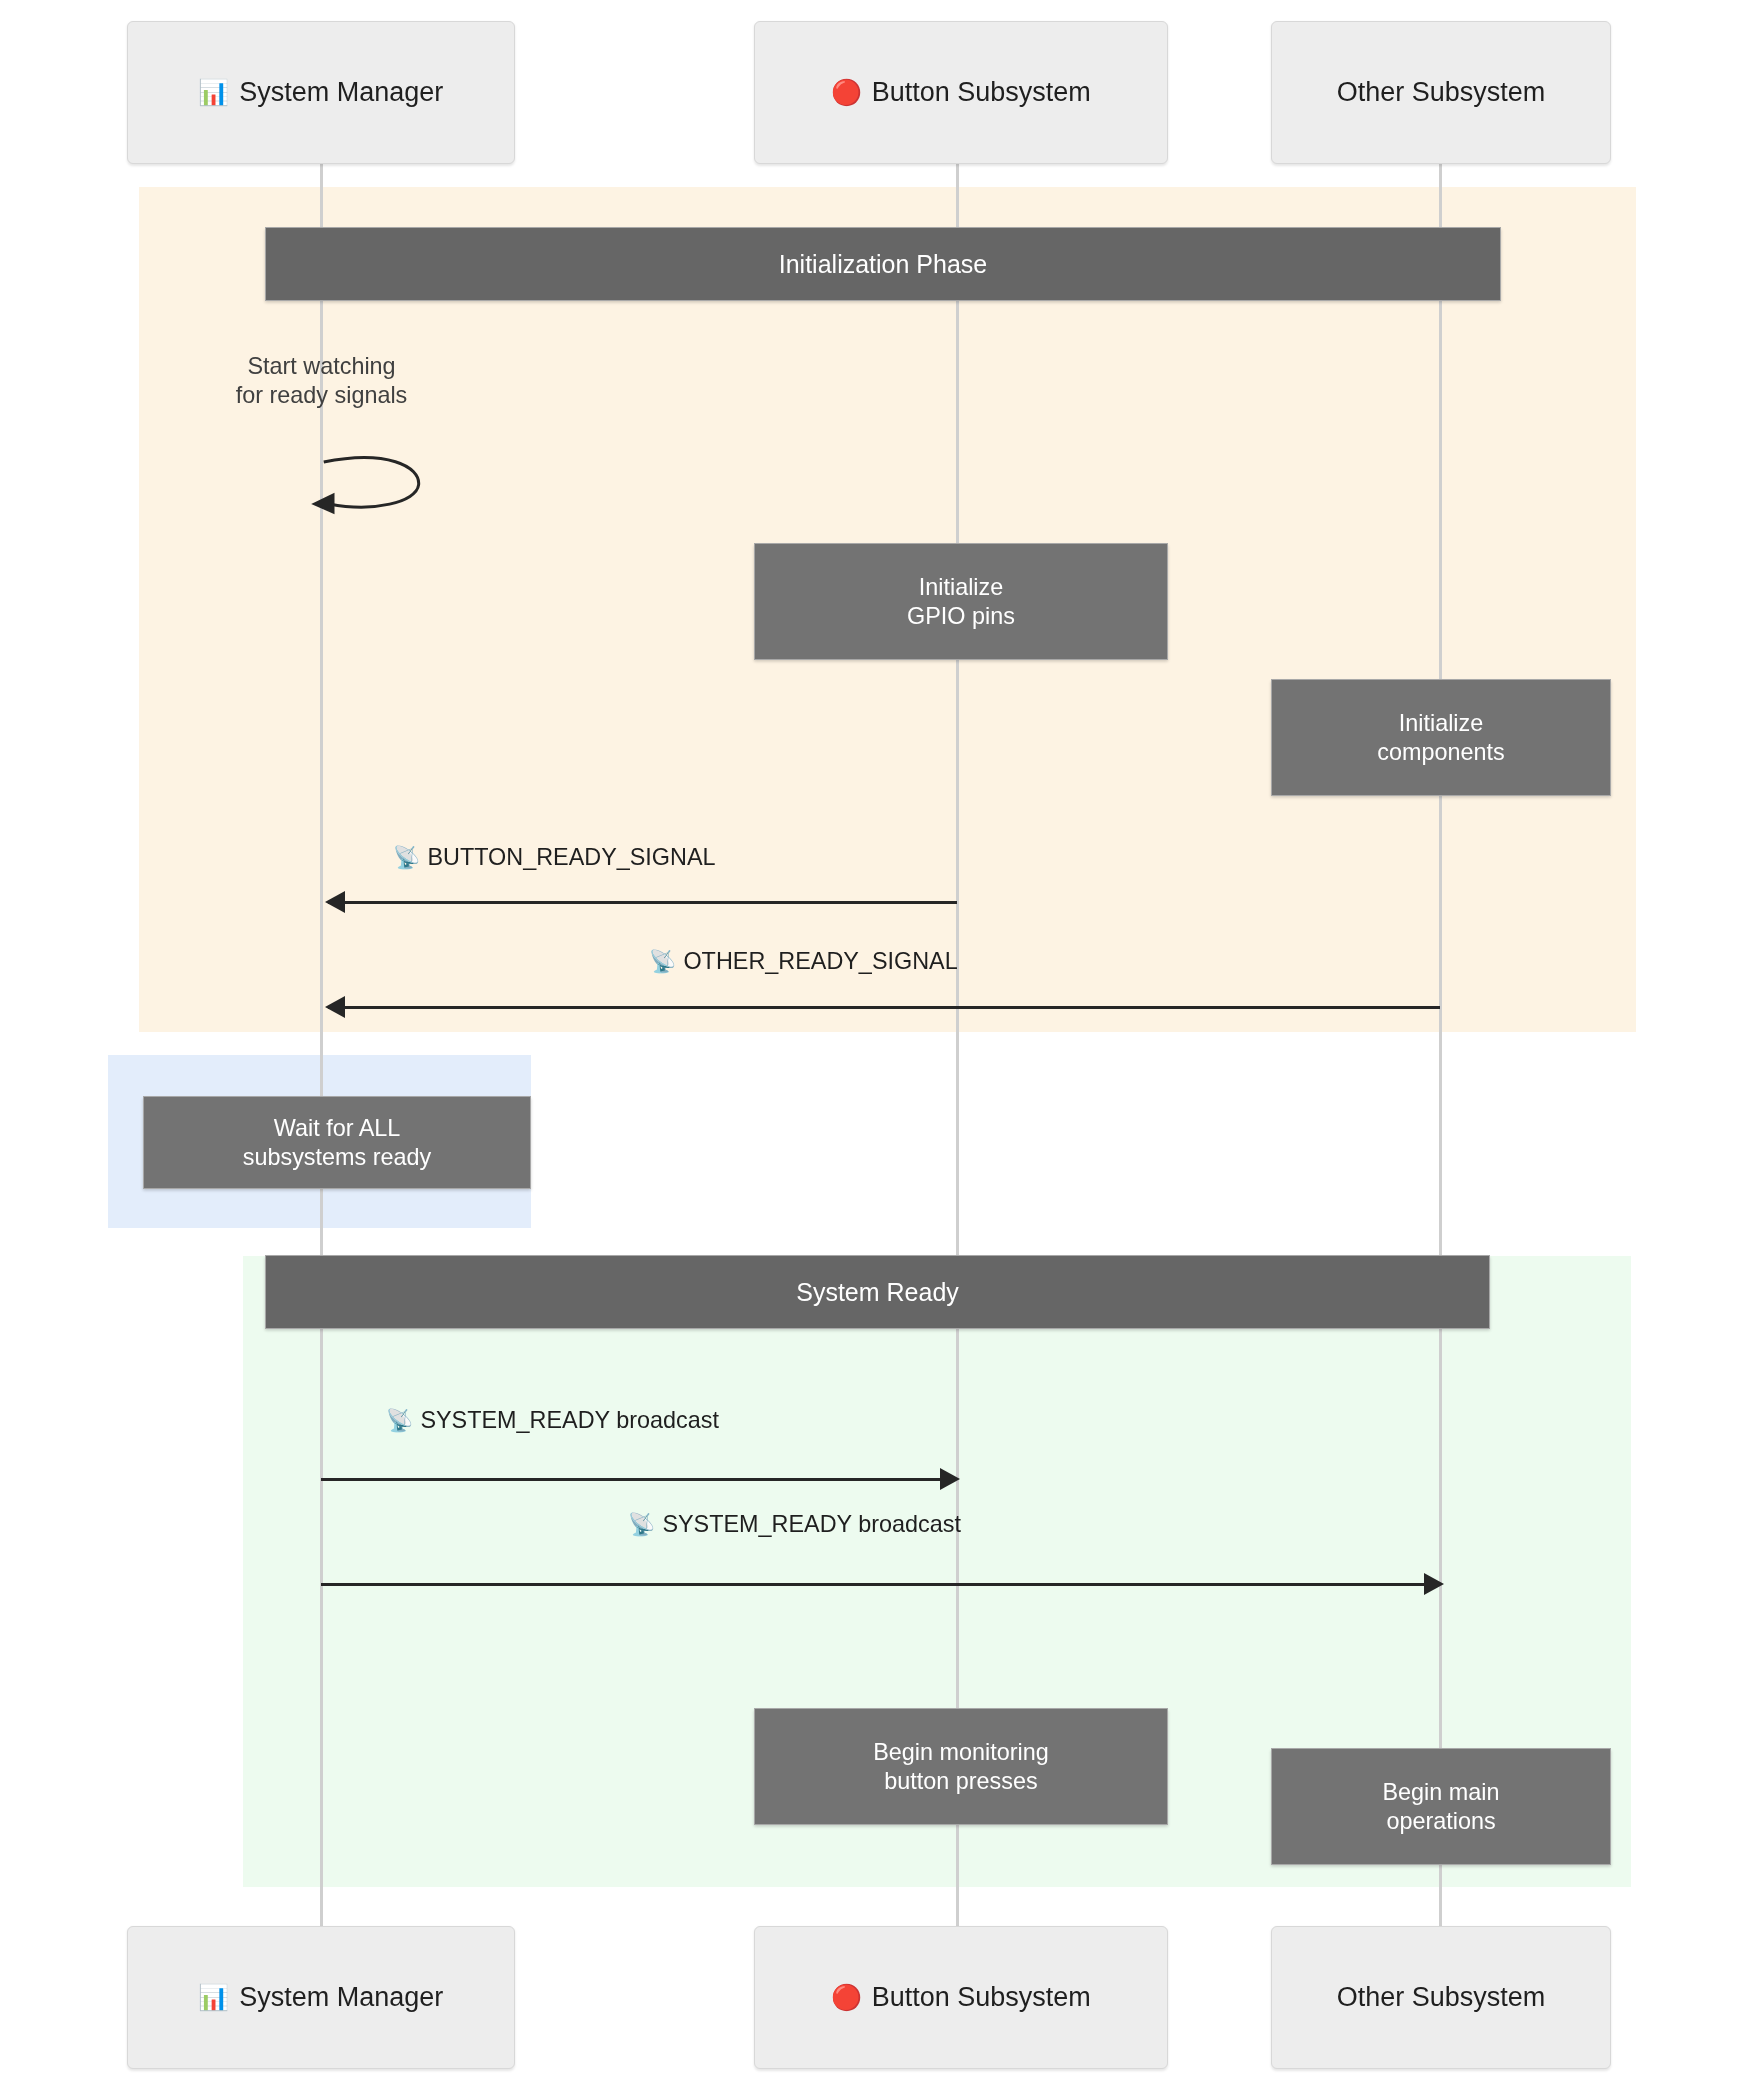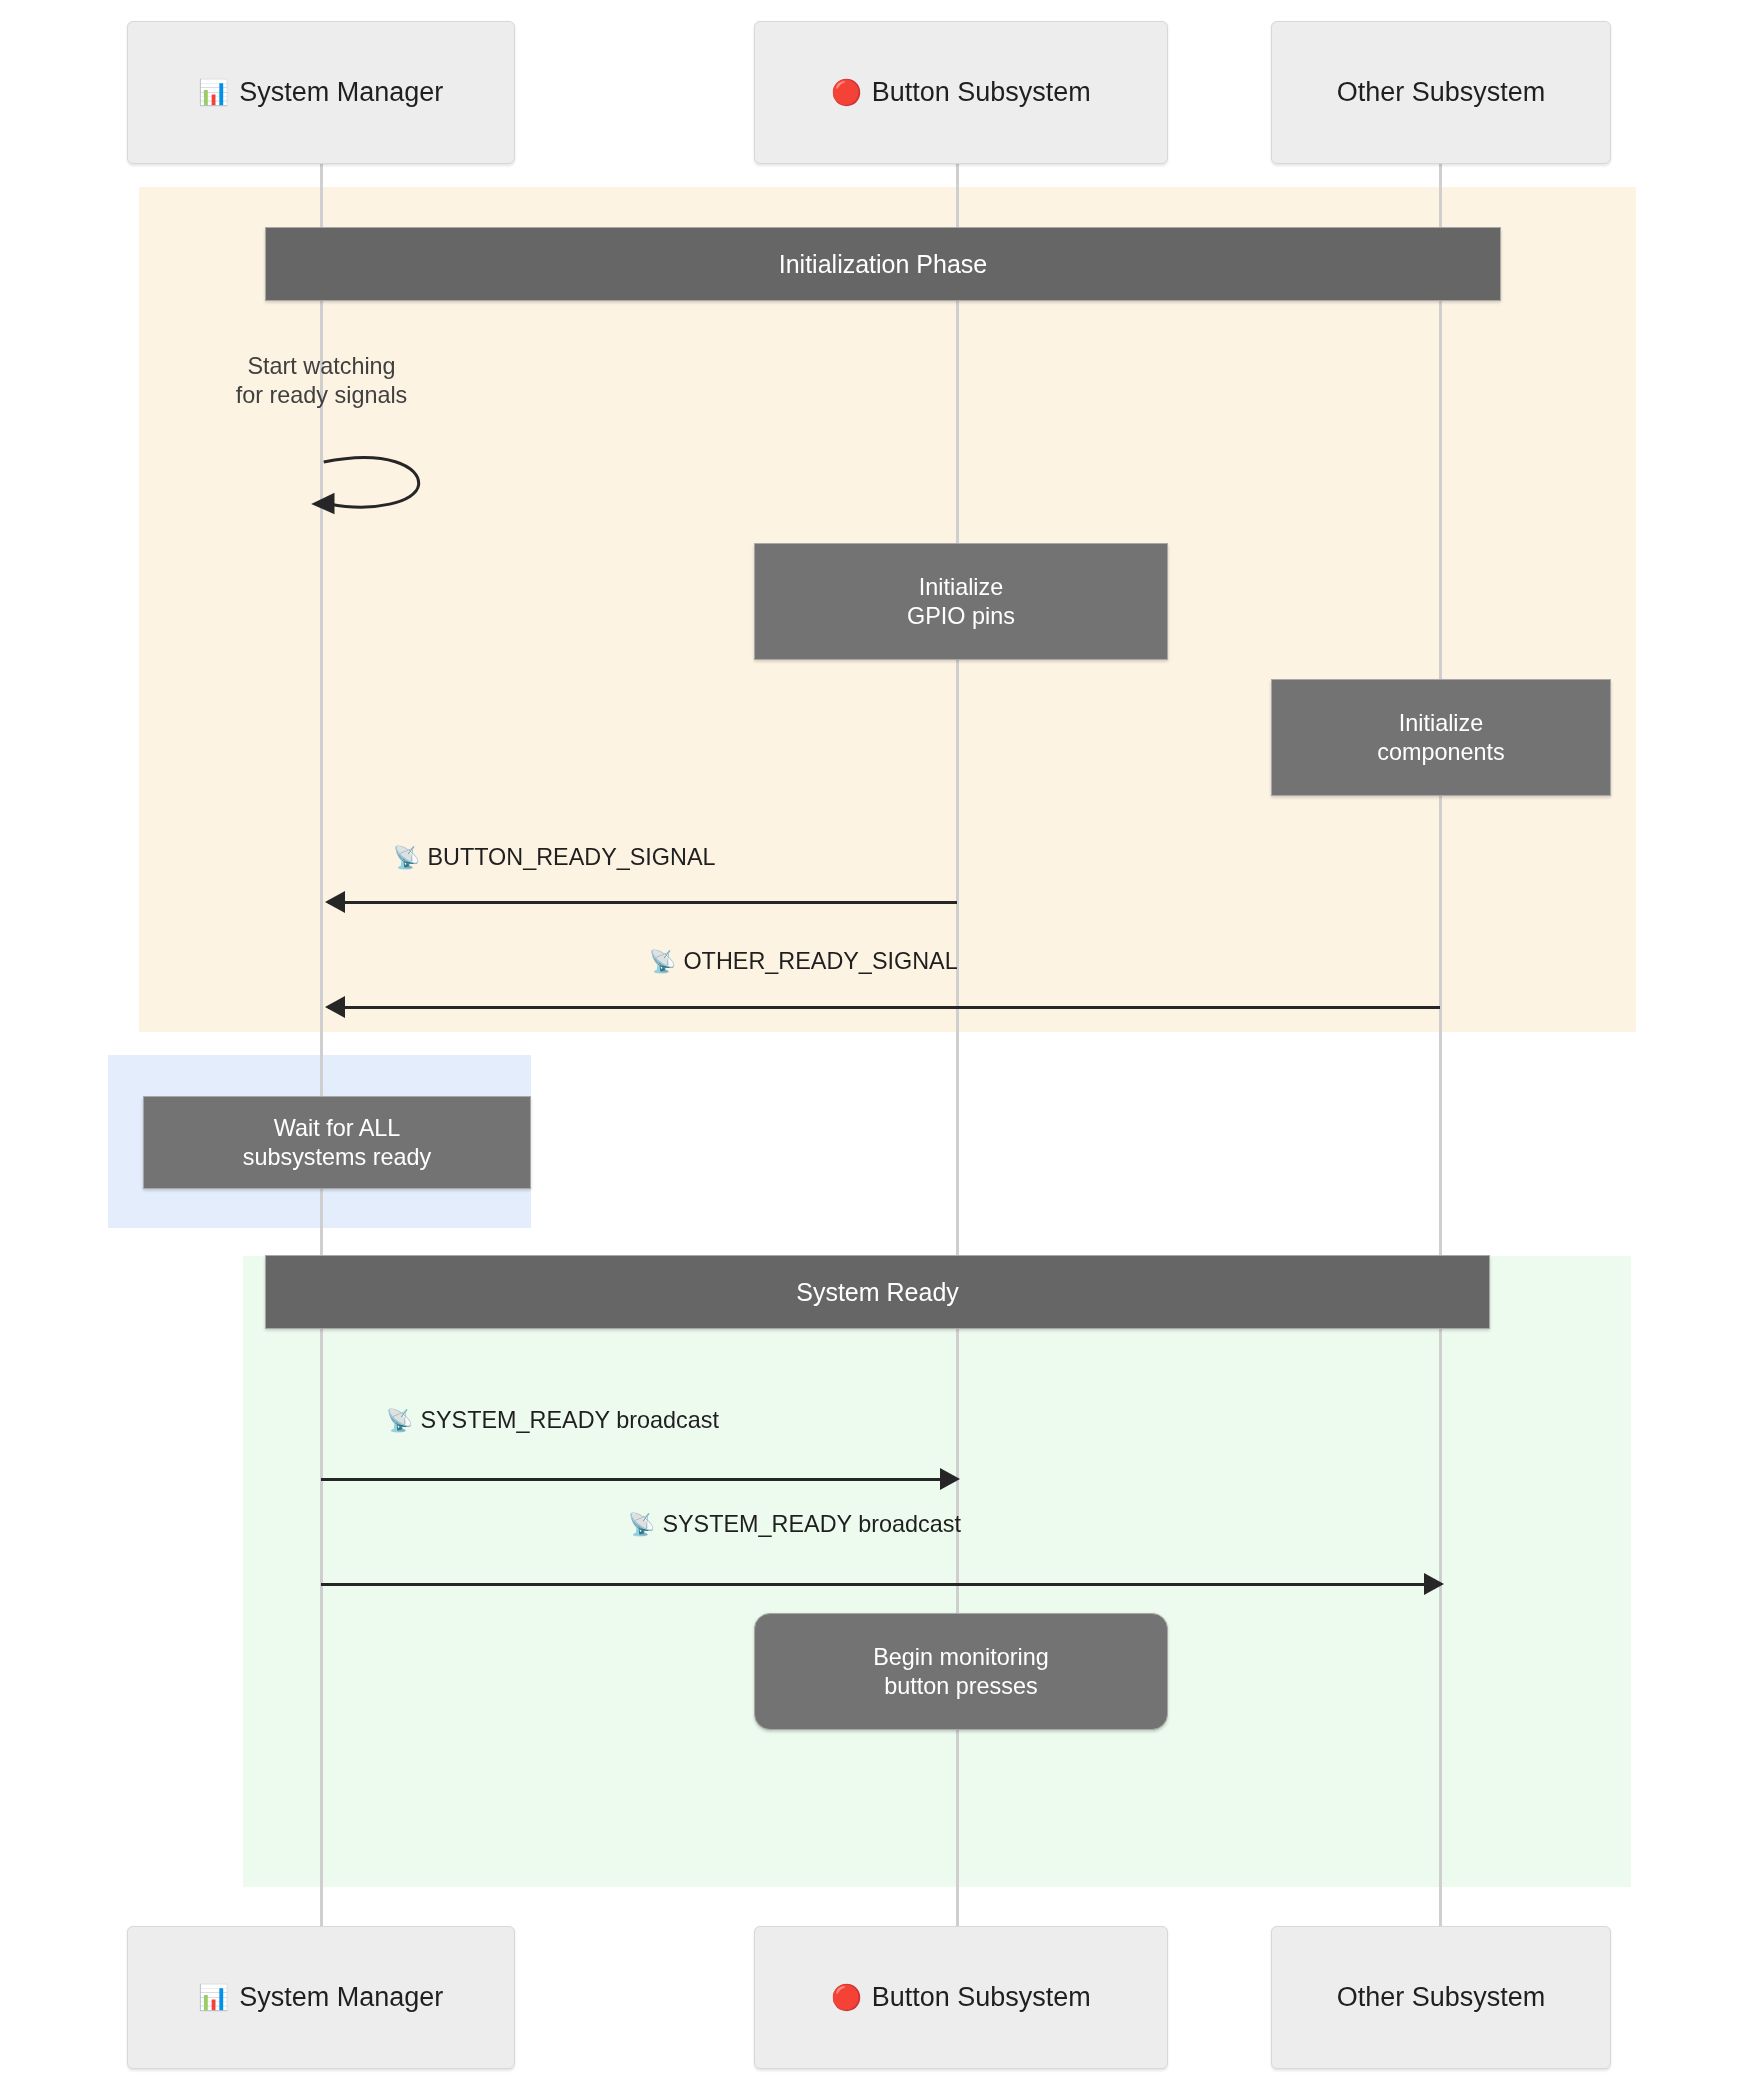--- a/index.html
+++ b/index.html
@@ -125,27 +125,33 @@
   <div class="msg" style="left:321px;top:1478px;width:620px;"></div>
   <div class="arrowhead right" style="left:940px;top:1468px;"></div>
 
   <div class="msglabel" style="left:628px;top:1513px;">
     <span class="em">📡</span>
     <span>SYSTEM_READY broadcast</span>
   </div>
   <div class="msg" style="left:321px;top:1583px;width:1104px;"></div>
   <div class="arrowhead right" style="left:1424px;top:1573px;"></div>
 
-  <div class="notebox" style="left:754px;top:1613px;width:412px;height:115px;border-radius:16px;">
+  <div class="notebox" style="left:754px;top:1708px;width:412px;height:115px;">
     <span>
       <span>Begin monitoring</span><br>
       <span>button presses</span>
     </span>
   </div>
 
+  <div class="notebox" style="left:1271px;top:1748px;width:338px;height:115px;">
+    <span>
+      <span>Begin main</span><br>
+      <span>operations</span>
+    </span>
+  </div>
 
   <div class="participant" style="left:127px;top:1926px;width:386px;height:141px;">
     <span class="picon">📊</span>
     <span class="plabel">System Manager</span>
   </div>
   <div class="participant" style="left:754px;top:1926px;width:412px;height:141px;">
     <span class="picon">🔴</span>
     <span class="plabel">Button Subsystem</span>
   </div>
   <div class="participant" style="left:1271px;top:1926px;width:338px;height:141px;">

